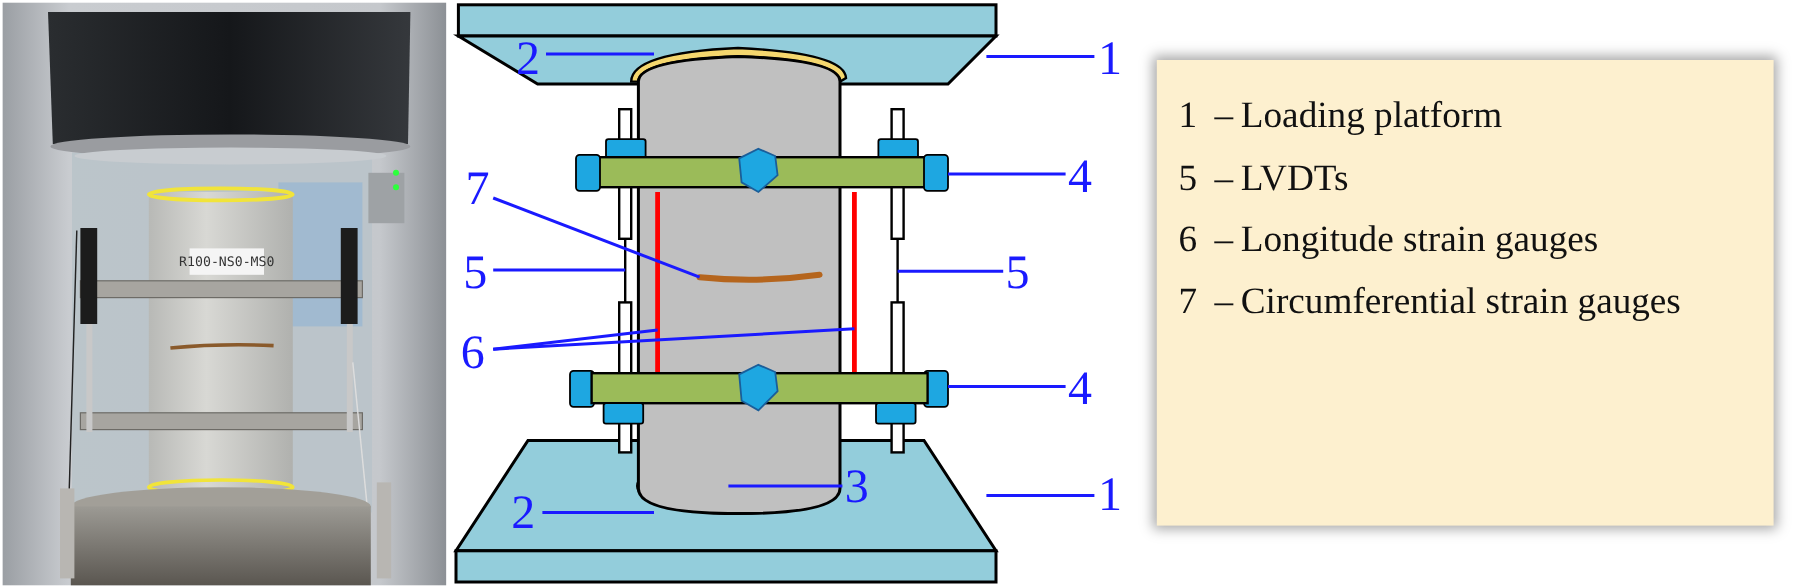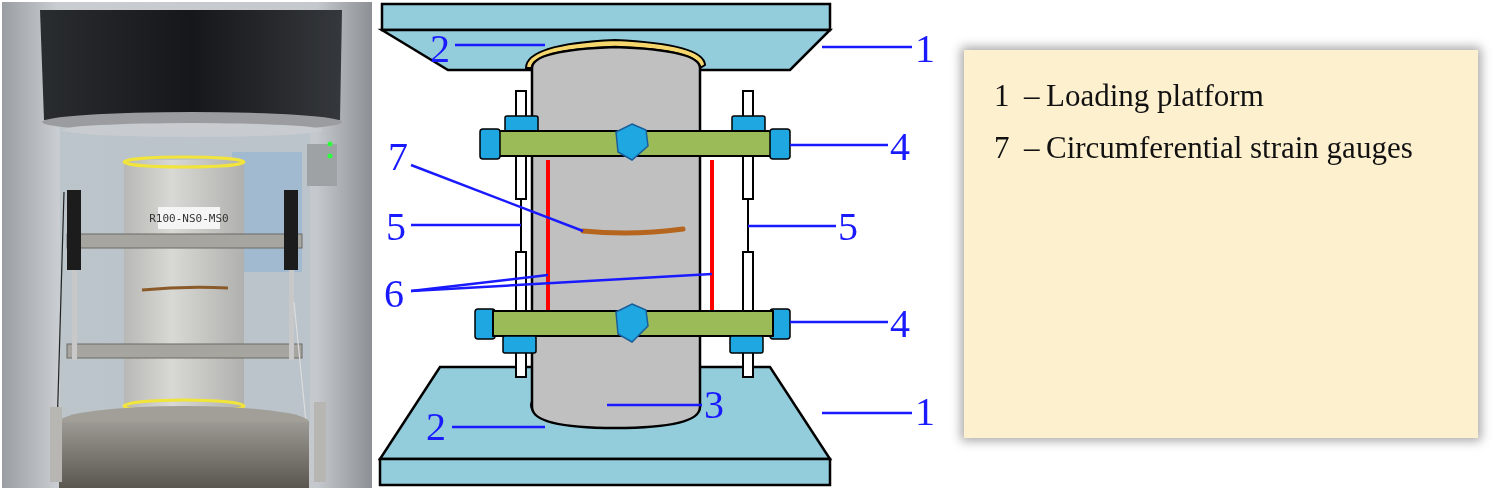--- a/index.html
+++ b/index.html
@@ -2,21 +2,21 @@
 <html><head>
 <meta charset="utf-8">
 <style>
   html, body { margin:0; padding:0; background:#ffffff; }
   body { width:1500px; height:490px; position:relative; overflow:hidden; font-family:"Liberation Serif", serif; }
   #photo { position:absolute; left:2px; top:2px; width:370px; height:486px; }
   #diagram { position:absolute; left:370px; top:0; width:580px; height:490px; }
   #legend {
     position:absolute; left:964px; top:50px; width:514px; height:388px;
     background:#fdf0cf; box-shadow: 0 0 10px 3px rgba(0,0,0,0.35);
-    box-sizing:border-box; padding:20px 0 0 30px;
+    box-sizing:border-box; padding:20px 0 0 18px;
   }
   .legend-item { font-size:31px; line-height:51.5px; color:#111; white-space:nowrap; }
   .legend-item .num { display:inline-block; width:30px; }
   .legend-item .dash { display:inline-block; width:22px; text-align:left; }
   .lbl { font-family:"Liberation Serif", serif; font-size:40px; fill:#1a1aff; }
   .photo-label { font-family:"DejaVu Sans Mono", monospace; font-size:11px; fill:#333; }
 </style>
 </head>
 <body>
 
@@ -155,14 +155,16 @@
   <text class="lbl" x="468" y="240">5</text>
   <text class="lbl" x="14" y="307">6</text>
   <text class="lbl" x="520" y="337">4</text>
   <text class="lbl" x="334" y="418">3</text>
   <text class="lbl" x="545" y="425">1</text>
   <text class="lbl" x="56" y="440">2</text>
 </svg>
 
 <div id="legend">
   <div class="legend-item"><span class="num">1</span><span class="dash">–</span><span>Loading platform</span></div>
+  <div class="legend-item"><span class="num">5</span><span class="dash">–</span><span>LVDTs</span></div>
+  <div class="legend-item"><span class="num">6</span><span class="dash">–</span><span>Longitude strain gauges</span></div>
   <div class="legend-item"><span class="num">7</span><span class="dash">–</span><span>Circumferential strain gauges</span></div>
 </div>
 
 </body></html>

